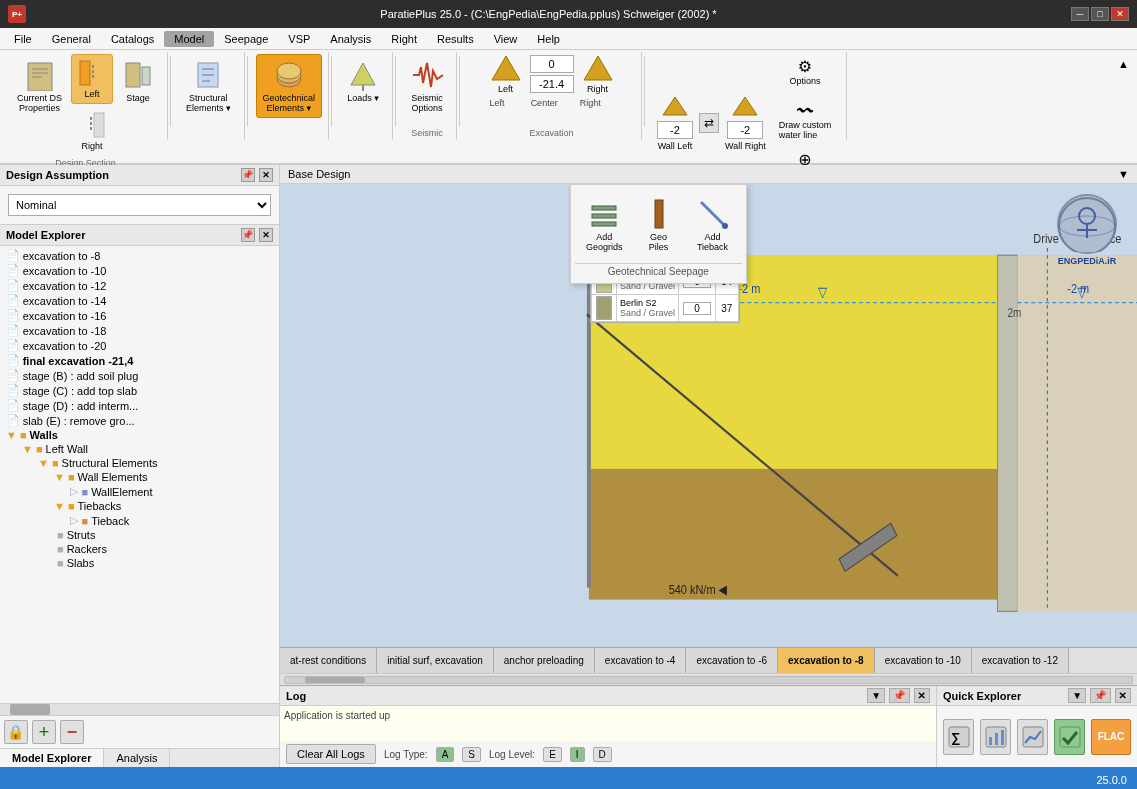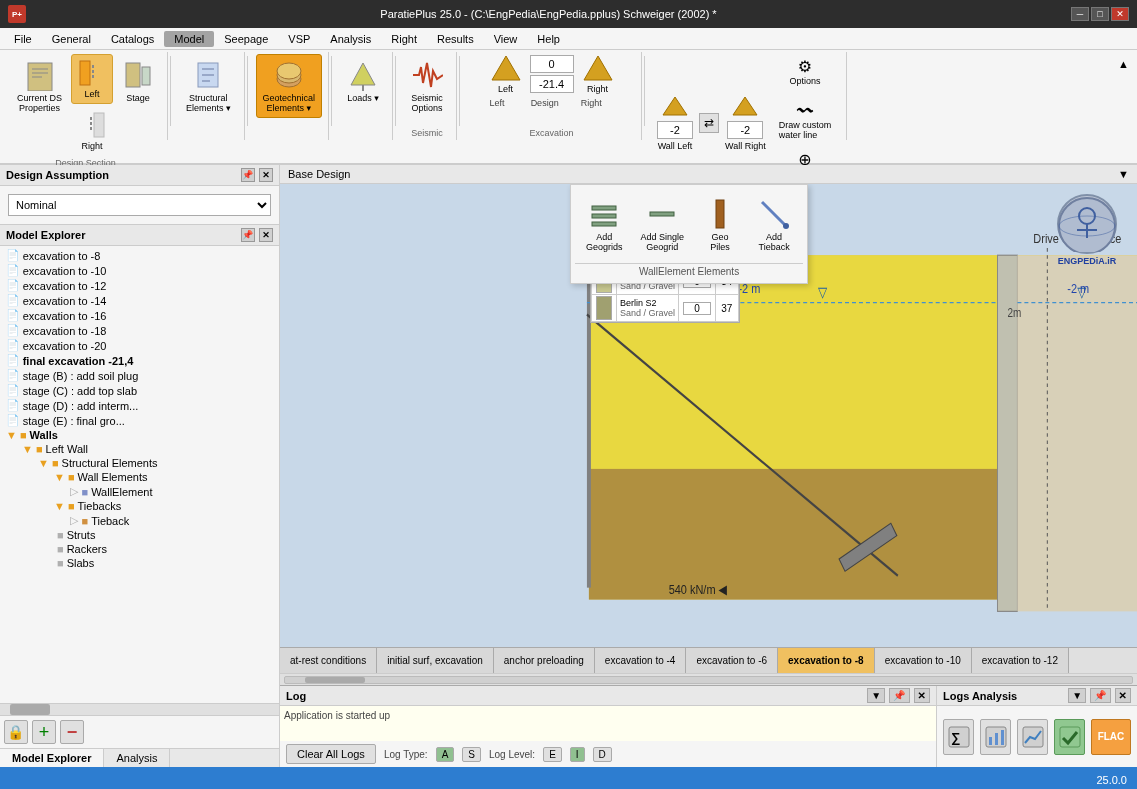--- a/index.html
+++ b/index.html
@@ -655,21 +655,21 @@
             <div class="arrow-icon">
               <svg width="32" height="28">
                   <polygon points="16,2 30,26 2,26" fill="#d4a020" stroke="#a07000"></polygon>
                 </svg>
             </div>
             <span style="font-size:9px;">Right</span>
           </div>
         </div>
         <div style="display:flex;gap:18px;font-size:9px;color:#444;">
           <span>Left</span>
-          <span style="margin-left:8px;">Design</span>
+          <span style="margin-left:8px;">Center</span>
           <span style="margin-left:4px;">Right</span>
         </div>
       </div>
       <div class="ribbon-group-label">Excavation</div>
     </div>
 
     <div class="separator"></div>
 
     <div class="ribbon-group" style="min-width:200px;">
       <div class="ribbon-buttons" style="align-items:center;">
@@ -781,21 +781,21 @@
         <div class="tree-item" style="padding-left:4px;">
           <span style="color:#888;margin-right:3px;">📄</span>
           <span>stage (C) : add top slab</span>
         </div>
         <div class="tree-item" style="padding-left:4px;">
           <span style="color:#888;margin-right:3px;">📄</span>
           <span>stage (D) : add interm...</span>
         </div>
         <div class="tree-item" style="padding-left:4px;">
           <span style="color:#888;margin-right:3px;">📄</span>
-          <span>stage (E) : final gro...</span>
+          <span>slab (E) : remove gro...</span>
         </div>
         <div class="tree-item" style="padding-left:4px;">
           <span style="color:#e8a020;margin-right:3px;">▼</span>
           <span style="color:#e8a020;margin-right:3px;">■</span>
           <span style="font-weight:bold;">Walls</span>
         </div>
         <div class="tree-item" style="padding-left:20px;">
           <span style="color:#e8a020;margin-right:3px;">▼</span>
           <span style="color:#e8a020;margin-right:3px;">■</span>
           <span>Left Wall</span>
@@ -878,44 +878,36 @@
                   <rect x="4" y="8" width="24" height="4" fill="#80a080" stroke="#406040"></rect>
                   <rect x="4" y="16" width="24" height="4" fill="#80a080" stroke="#406040"></rect>
                   <rect x="4" y="24" width="24" height="4" fill="#80a080" stroke="#406040"></rect>
                 </svg>
             </div>
             <span>Add<br>Geogrids</span>
           </div>
           <div class="geo-dd-btn">
             <div class="geo-dd-icon">
               <svg width="32" height="32">
-                  <rect x="4" y="14" width="24" height="4" fill="#80a080" stroke="#406040"></rect>
-                </svg>
-            </div>
-            <span>Add Single<br>Geogrid</span>
-          </div>
-          <div class="geo-dd-btn">
-            <div class="geo-dd-icon">
-              <svg width="32" height="32">
                   <rect x="12" y="2" width="8" height="28" fill="#a06020" stroke="#704010"></rect>
                 </svg>
             </div>
             <span>Geo<br>Piles</span>
           </div>
           <div class="geo-dd-btn">
             <div class="geo-dd-icon">
               <svg width="32" height="32">
                   <line x1="4" y1="4" x2="28" y2="28" stroke="#6080c0" stroke-width="3"></line>
                   <circle cx="28" cy="28" r="3" fill="#4060a0"></circle>
                 </svg>
             </div>
             <span>Add<br>Tieback</span>
           </div>
         </div>
-        <div class="geo-dd-label" style="font-size:10px;color:#555;padding:2px 8px;border-top:1px solid #ccc;text-align:center;">WallElement Elements</div>
+        <div class="geo-dd-label" style="font-size:10px;color:#555;padding:2px 8px;border-top:1px solid #ccc;text-align:center;">Geotechnical Seepage</div>
       </div>
 
       <svg id="scene-svg" viewBox="0 0 860 390" preserveAspectRatio="none">
 
         <rect x="0" y="0" width="860" height="390" fill="#c8d8e8"></rect>
 
         <rect x="310" y="60" width="570" height="290" fill="#d4c060"></rect>
 
         <rect x="310" y="60" width="580" height="180" fill="#e8d840"></rect>
 
@@ -1040,21 +1032,21 @@
           <span class="log-badge">S</span>
           <span class="log-type-label">Log Level:</span>
           <span class="log-badge">E</span>
           <span class="log-badge active">I</span>
           <span class="log-badge">D</span>
         </div>
       </div>
 
       <div id="quick-analysis">
         <div class="qa-header">
-          <span>Logs Analysis</span>
+          <span>Quick Explorer</span>
           <div style="display:flex;gap:4px;">
             <div style="cursor:pointer;font-size:10px;padding:1px 3px;background:#d0d0d0;border:1px solid #aaa;">▼</div>
             <div style="cursor:pointer;font-size:10px;padding:1px 3px;background:#d0d0d0;border:1px solid #aaa;">📌</div>
             <div style="cursor:pointer;font-size:10px;padding:1px 3px;background:#d0d0d0;border:1px solid #aaa;">✕</div>
           </div>
         </div>
         <div class="qa-content">
           <div class="qa-btn">
             <svg width="24" height="24">
                 <rect x="2" y="2" width="20" height="20" fill="#d0d0d0" stroke="#888" rx="2"></rect>

